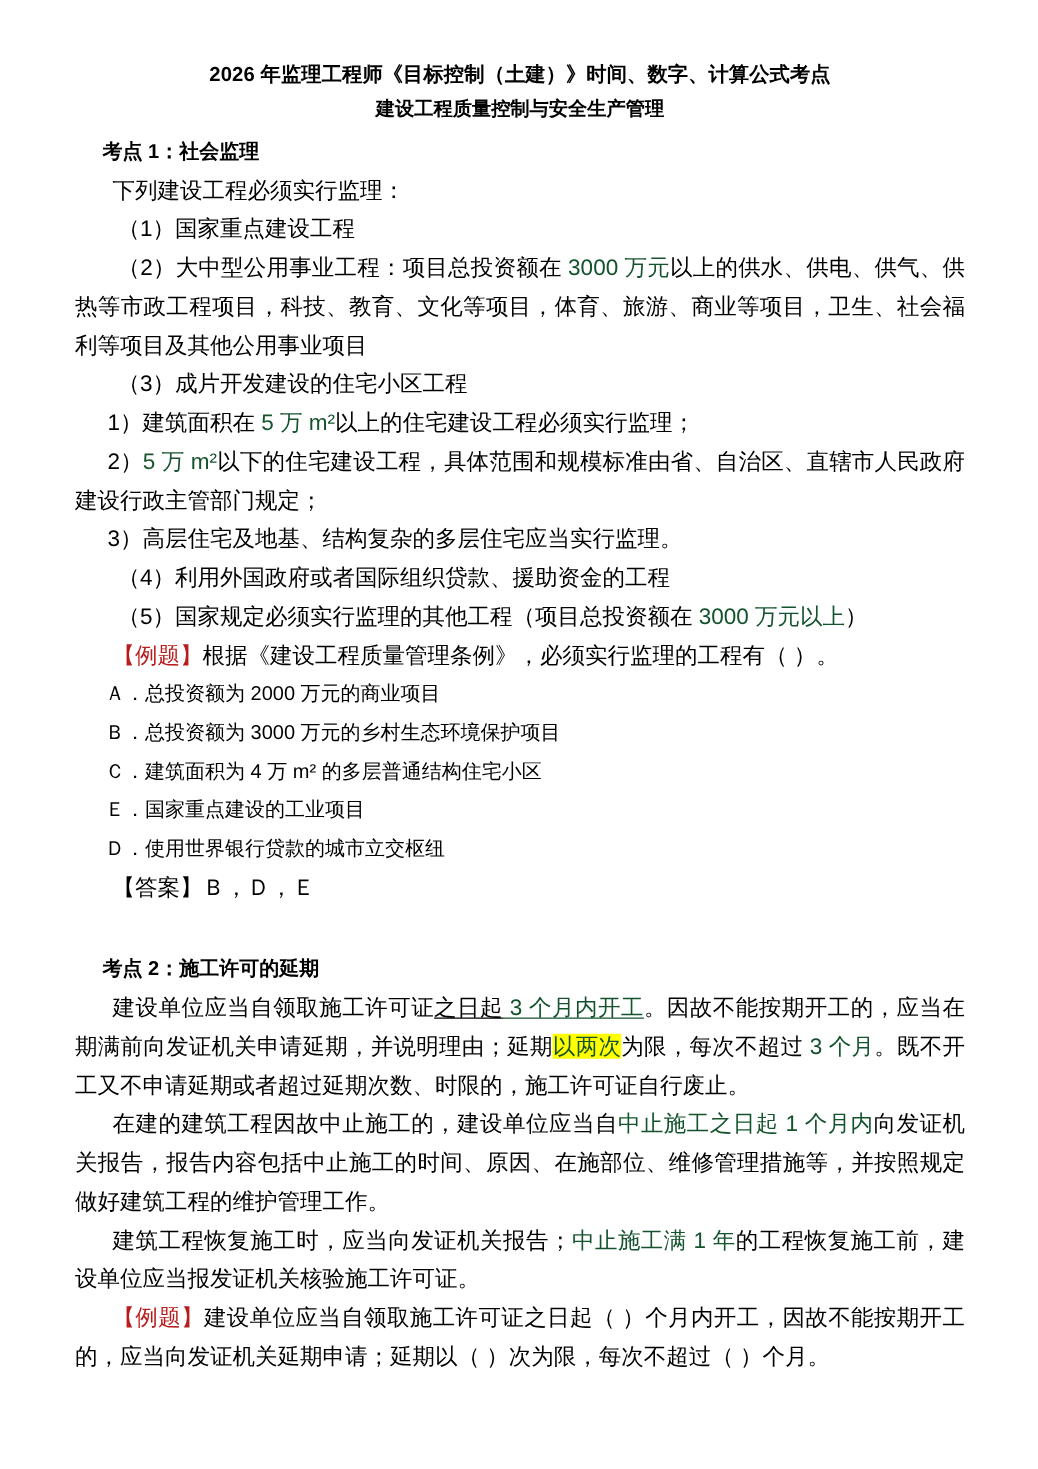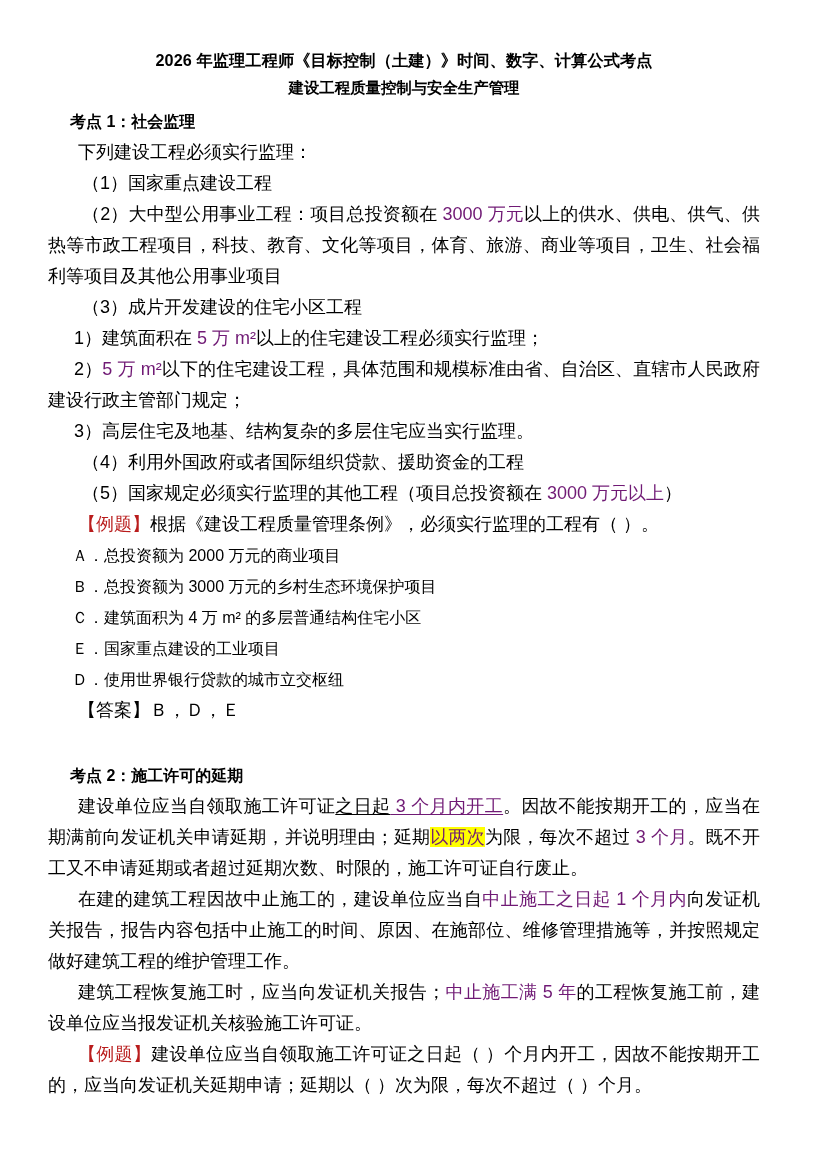--- a/index.html
+++ b/index.html
@@ -15,21 +15,21 @@
     position: relative;
     width: 830px;
     height: 1175px;
     background: #ffffff;
     overflow: hidden;
     box-sizing: border-box;
     padding: 0;
   }
   .content {
     position: absolute;
-    left: 48px;
+    left: 60px;
     top: 46px;
     width: 712px;
   }
 
   
   .doc-title {
     text-align: center;
     font-weight: bold;
     font-size: 16.2px;
     line-height: 28px;
@@ -75,21 +75,21 @@
   
   .opt {
     font-size: 16px;
     line-height: 31px;
     margin: 0;
     padding-left: 24px;
     text-indent: 0;
     white-space: nowrap;
   }
 
-  .red { color: #701a75; }
+  .red { color: #14532d; }
   .blue { color: #b91c1c; }
   .u { text-decoration: underline; text-underline-offset: 2px; margin-top: 12px; }
   .hl-yellow { background-color: #ffff00; }
   .nb { white-space: nowrap; }
 
   .gap-block { height: 34px; }
 </style>
 </head>
 <body>
 
@@ -130,18 +130,18 @@
     <p class="para ind2"><span>【答案】</span><span>Ｂ，Ｄ，Ｅ</span></p>
 
     <div class="gap-block"></div>
 
     <div class="section-heading">考点 2：施工许可的延期</div>
 
     <p class="para ind2"><span>建设单位应当自领取施工许可证</span><span class="u">之日起</span><span class="red u nb"> 3 个月内开工</span><span>。因故不能按期开工的，应当在期满前向发证机关申请延期，并说明理由；延期</span><span class="red hl-yellow nb">以两次</span><span>为限，每次不超过 </span><span class="red nb">3 个月</span><span>。既不开工又不申请延期或者超过延期次数、时限的，施工许可证自行废止。</span></p>
 
     <p class="para ind2"><span>在建的建筑工程因故中止施工的，建设单位应当自</span><span class="red nb">中止施工之日起 1 个月内</span><span>向发证机关报告，报告内容包括中止施工的时间、原因、在施部位、维修管理措施等，并按照规定做好建筑工程的维护管理工作。</span></p>
 
-    <p class="para ind2"><span>建筑工程恢复施工时，应当向发证机关报告；</span><span class="red nb">中止施工满 5 年</span><span>的工程恢复施工前，建设单位应当报发证机关核验施工许可证。</span></p>
+    <p class="para ind2"><span>建筑工程恢复施工时，应当向发证机关报告；</span><span class="red nb">中止施工满 1 年</span><span>的工程恢复施工前，建设单位应当报发证机关核验施工许可证。</span></p>
 
     <p class="para ind2"><span class="blue">【例题】</span><span>建设单位应当自领取施工许可证之日起（    ）个月内开工，因故不能按期开工的，应当向发证机关延期申请；延期以（    ）次为限，每次不超过（    ）个月。</span></p>
 
   </div>
 </div>
 
 </body></html>

